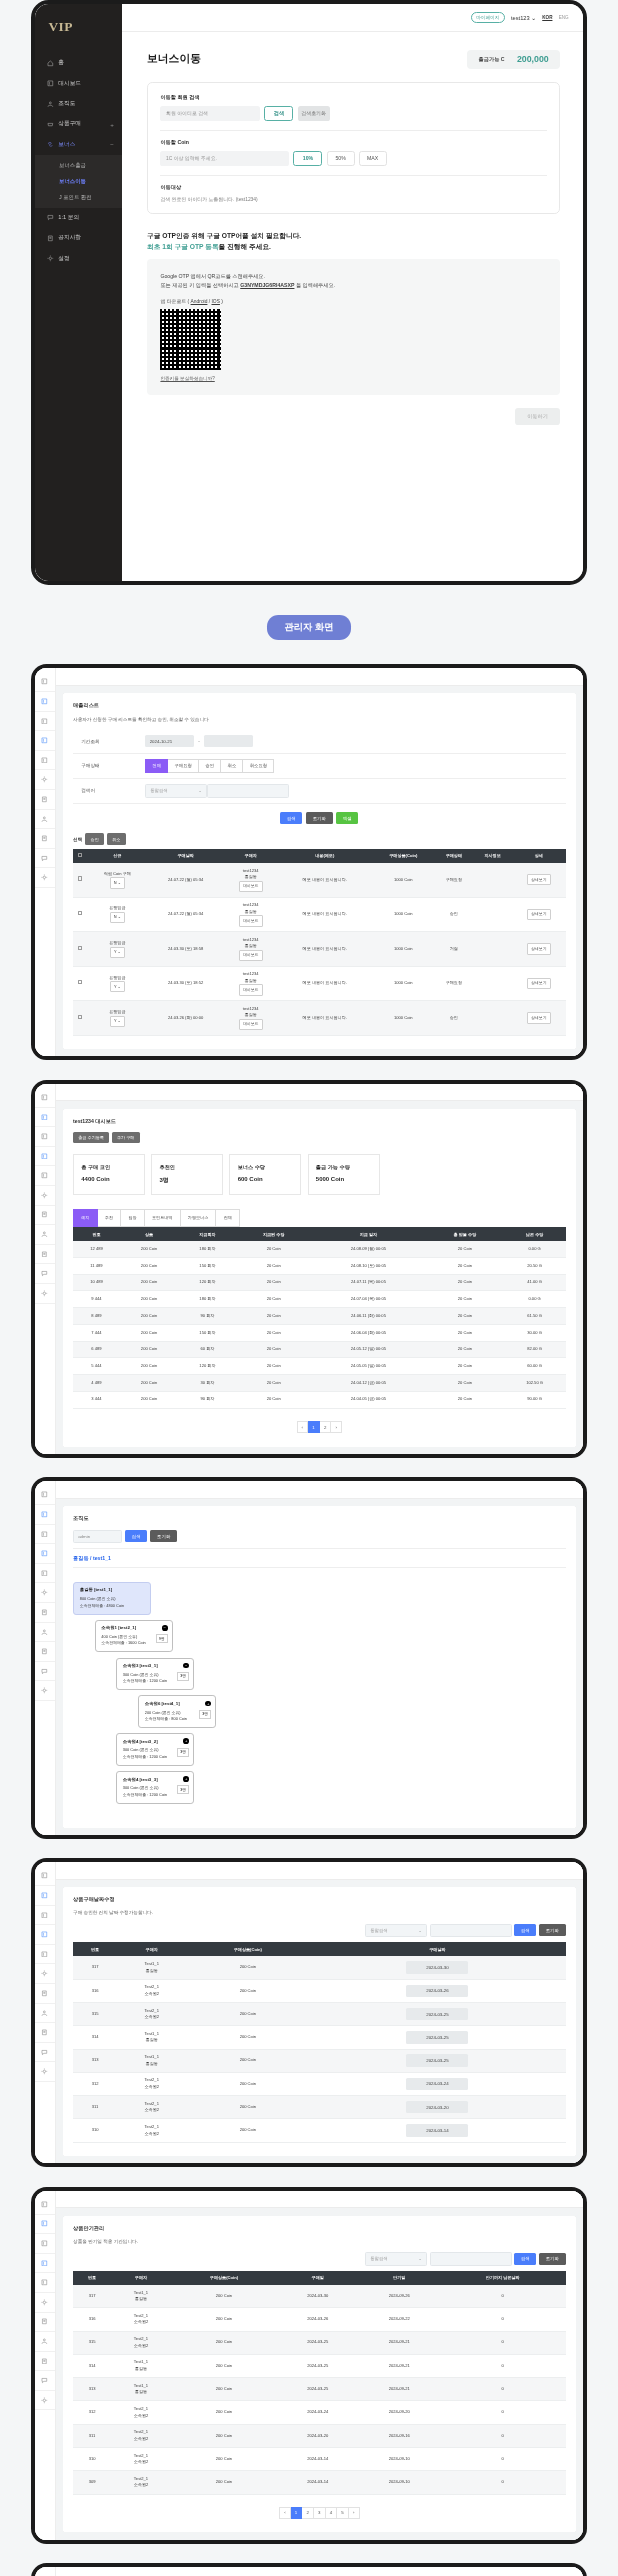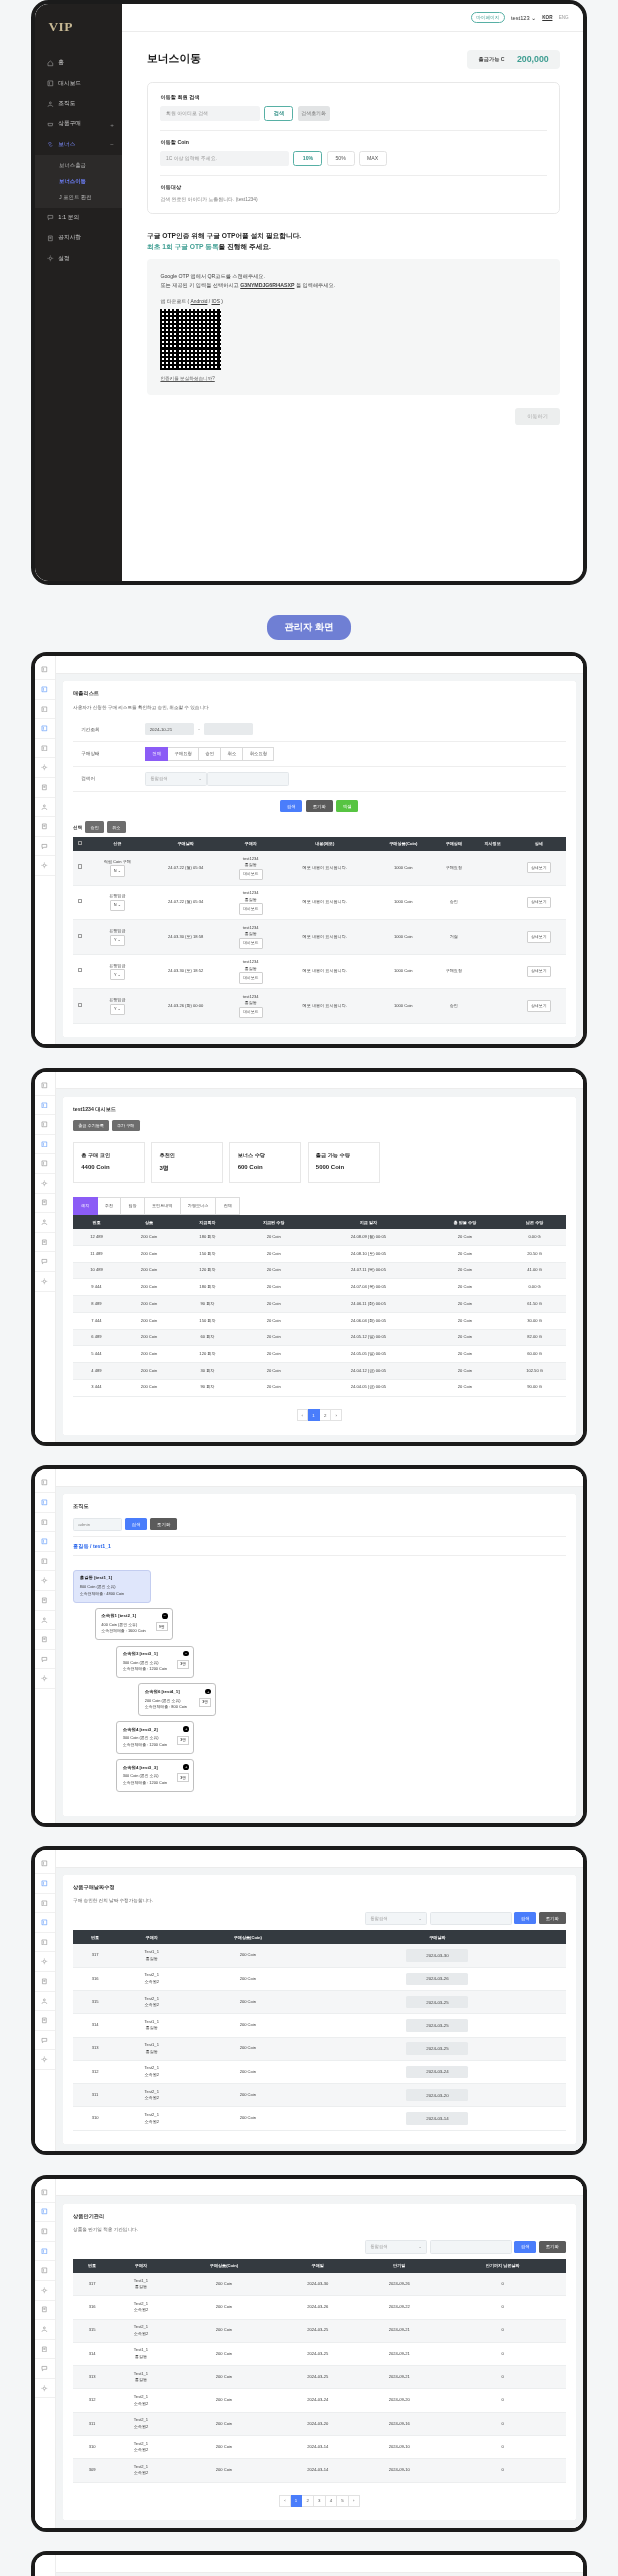--- a/index.html
+++ b/index.html
@@ -60,21 +60,21 @@
   .u-dl u{cursor:pointer;}
   .qr{width:61px;height:61px;background:
      repeating-linear-gradient(90deg,#000 0 2.1px,#fff 2.1px 4.1px),
      repeating-linear-gradient(0deg,#000 0 2.1px,transparent 2.1px 4.1px);
      background-blend-mode:multiply;}
   .u-lost{font-size:4.6px;color:#555;text-decoration:underline;margin-top:6.2px;display:inline-block;cursor:pointer;}
   .u-foot{display:flex;justify-content:flex-end;padding:13.4px 23px 17.5px;}
   .btn-dis{background:#eceeee;color:#a8a8a8;border:0;border-radius:3.1px;width:45px;height:16.5px;font-size:5.2px;cursor:pointer;}
 
   
-  .divider{display:flex;justify-content:center;padding:30px 0 12px;}
+  .divider{display:flex;justify-content:center;padding:30px 0 24px;}
   .chip{background:#6f7fd4;color:#fff;font-size:9.3px;font-weight:700;border-radius:11.3px;padding:6.2px 17.5px;}
 
   
   .a-wrap{display:flex;background:#fff;min-height:289px;}
   .a-rail{width:20.6px;flex:none;border-right:0.5px solid #ededed;background:#fff;display:flex;flex-direction:column;align-items:center;padding-top:4.1px;}
   .a-rail .rk{height:19.6px;width:100%;display:flex;align-items:center;justify-content:center;border-bottom:0.5px solid #f0f0f0;cursor:pointer;}
   .a-rail .rk svg{width:6.7px;height:6.7px;}
   .a-main{flex:1;background:#f2f4f5;}
   .a-topbar{height:17.5px;background:#fff;border-bottom:0.5px solid #ececec;}
   .a-inner{padding:7.2px;}

